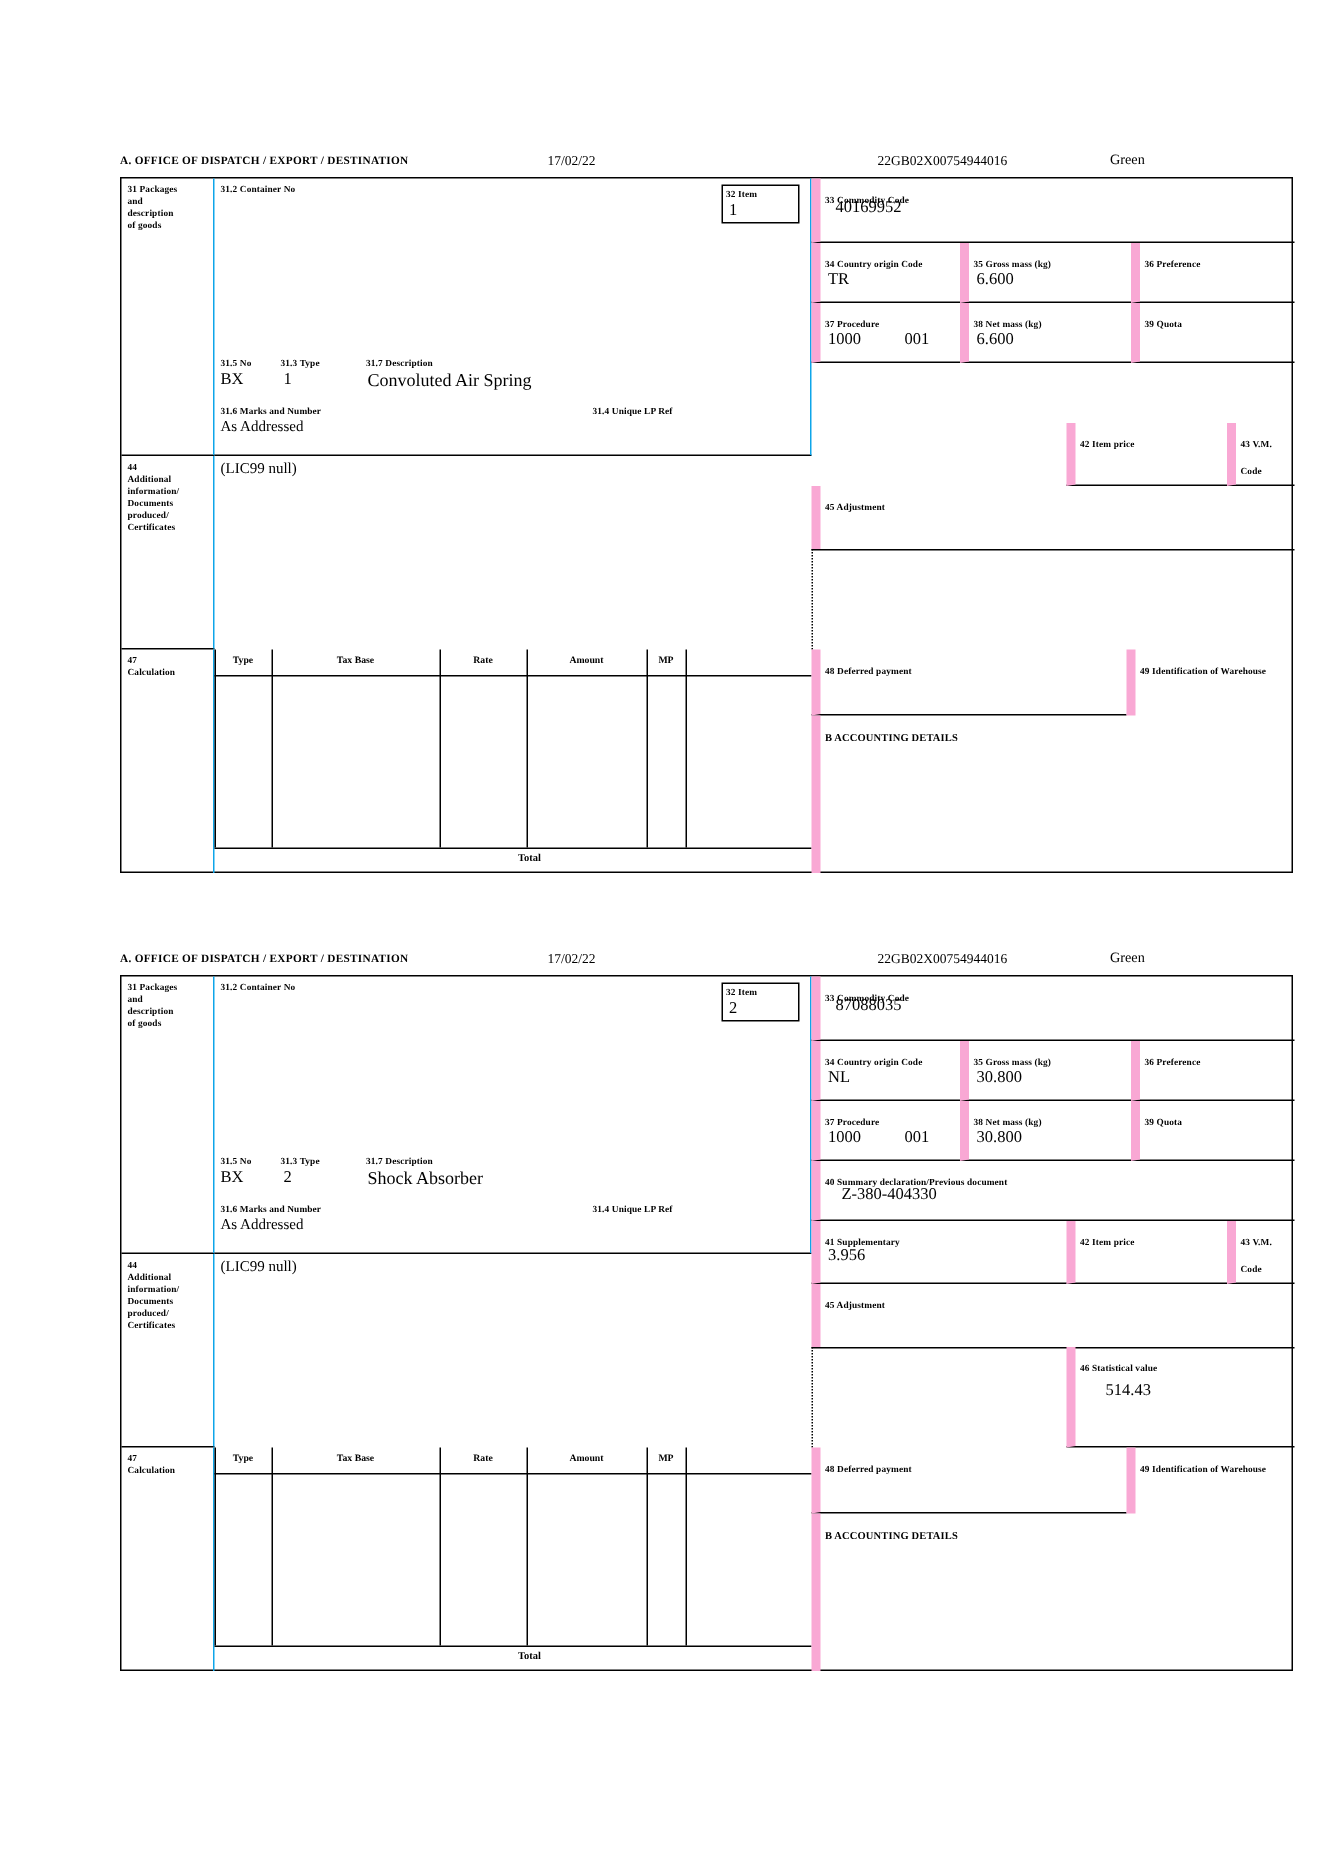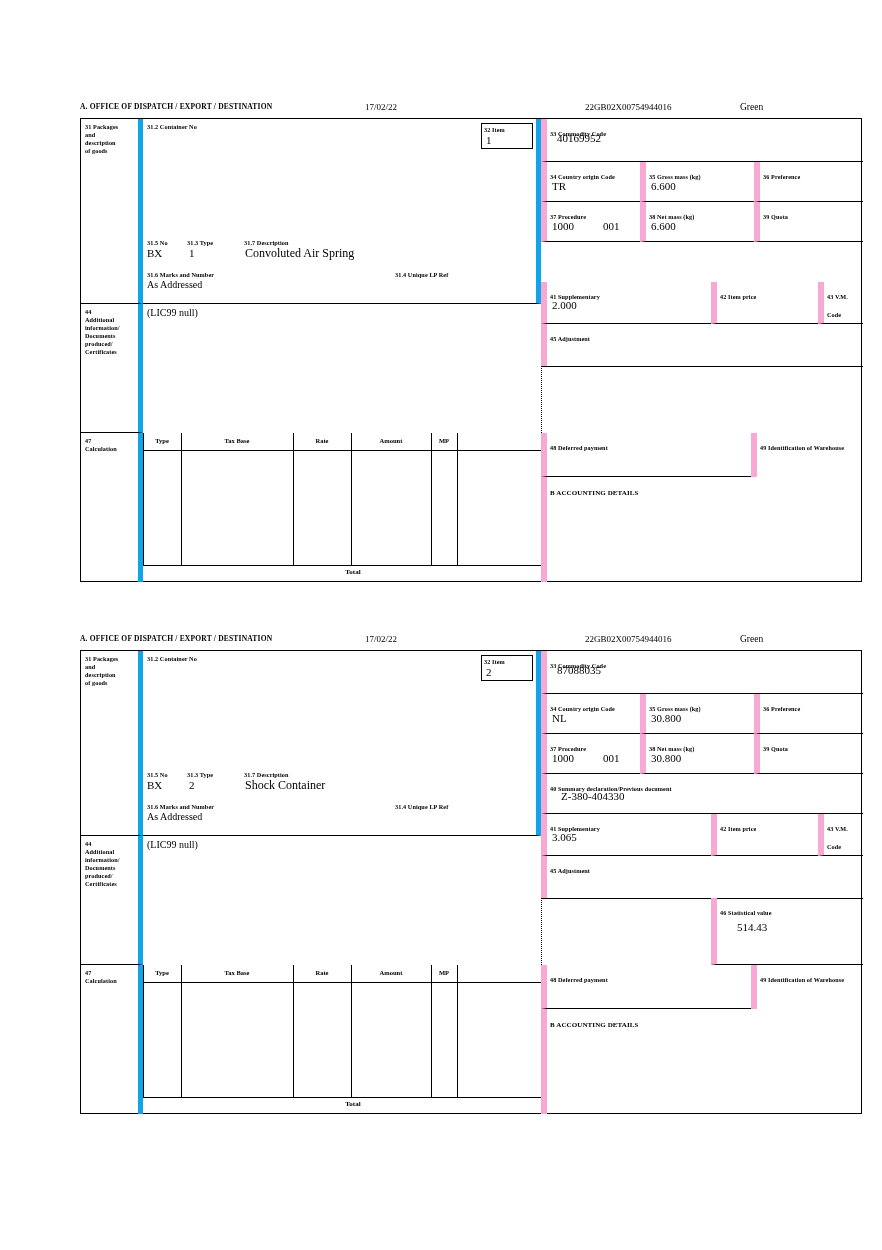--- a/index.html
+++ b/index.html
@@ -78,21 +78,21 @@
     line-height: 8px;
     letter-spacing: 0.1px;
   }
   .val {
     font-size: 10px;
     font-weight: normal;
     font-family: "Liberation Serif", serif;
   }
   .bb { border-bottom: 1px solid #000; }
   .bl { border-left: 6px solid #f9a8d4; }
-  .br { border-right: 5px solid #0ea5e9; }
+  .br { border-right: 1px solid #0ea5e9; }
 
   
   .leftcol {
     left: 0; top: 0;
     width: 62px;
     height: 185px;
     padding: 4px 3px 0 4px;
   }
   .leftcol2 {
     left: 0; top: 185px;
@@ -320,24 +320,20 @@
       <div class="cell c38 bb bl">
         <span class="lbl">38 Net mass (kg)</span>
         <span class="v38">6.600</span>
       </div>
       <div class="cell c39 bb bl">
         <span class="lbl">39 Quota</span>
         <span class="v38"></span>
       </div>
 
 
-      <div class="cell c41 bb bl">
-        <span class="lbl">41 Supplementary</span>
-        <span class="v41">2.000</span>
-      </div>
       <div class="cell c42 bb bl">
         <span class="lbl">42 Item price</span>
         <span class="v41"></span>
       </div>
       <div class="cell c43 bb bl">
         <span class="lbl">43 V.M. Code</span>
         <span class="v41"></span>
       </div>
 
       <div class="cell c45 bl">
@@ -416,21 +412,21 @@
       <div class="cell pkgbox br bb">
         <div class="lbl">31.2 Container No</div>
         <div class="val"></div>
 
         <div class="row-3153">
           <span class="lbl l1">31.5 No</span>
           <span class="lbl l2">31.3 Type</span>
           <span class="lbl l3">31.7 Description</span>
           <span class="v1">BX</span>
           <span class="v2">2</span>
-          <span class="v3">Shock Container</span>
+          <span class="v3">Shock Absorber</span>
         </div>
 
         <div class="row-316">
           <span class="lbl l1">31.6 Marks and Number</span>
           <span class="lbl l2">31.4 Unique LP Ref</span>
           <span class="v1">As Addressed</span>
         </div>
       </div>
 
       <div class="item-no-box">
@@ -472,21 +468,21 @@
         <span class="v38"></span>
       </div>
 
       <div class="cell c40 bb bl">
         <span class="lbl">40 Summary declaration/Previous document</span>
         <span class="v40">Z-380-404330</span>
       </div>
 
       <div class="cell c41 bb bl">
         <span class="lbl">41 Supplementary</span>
-        <span class="v41">3.065</span>
+        <span class="v41">3.956</span>
       </div>
       <div class="cell c42 bb bl">
         <span class="lbl">42 Item price</span>
         <span class="v41"></span>
       </div>
       <div class="cell c43 bb bl">
         <span class="lbl">43 V.M. Code</span>
         <span class="v41"></span>
       </div>
 

